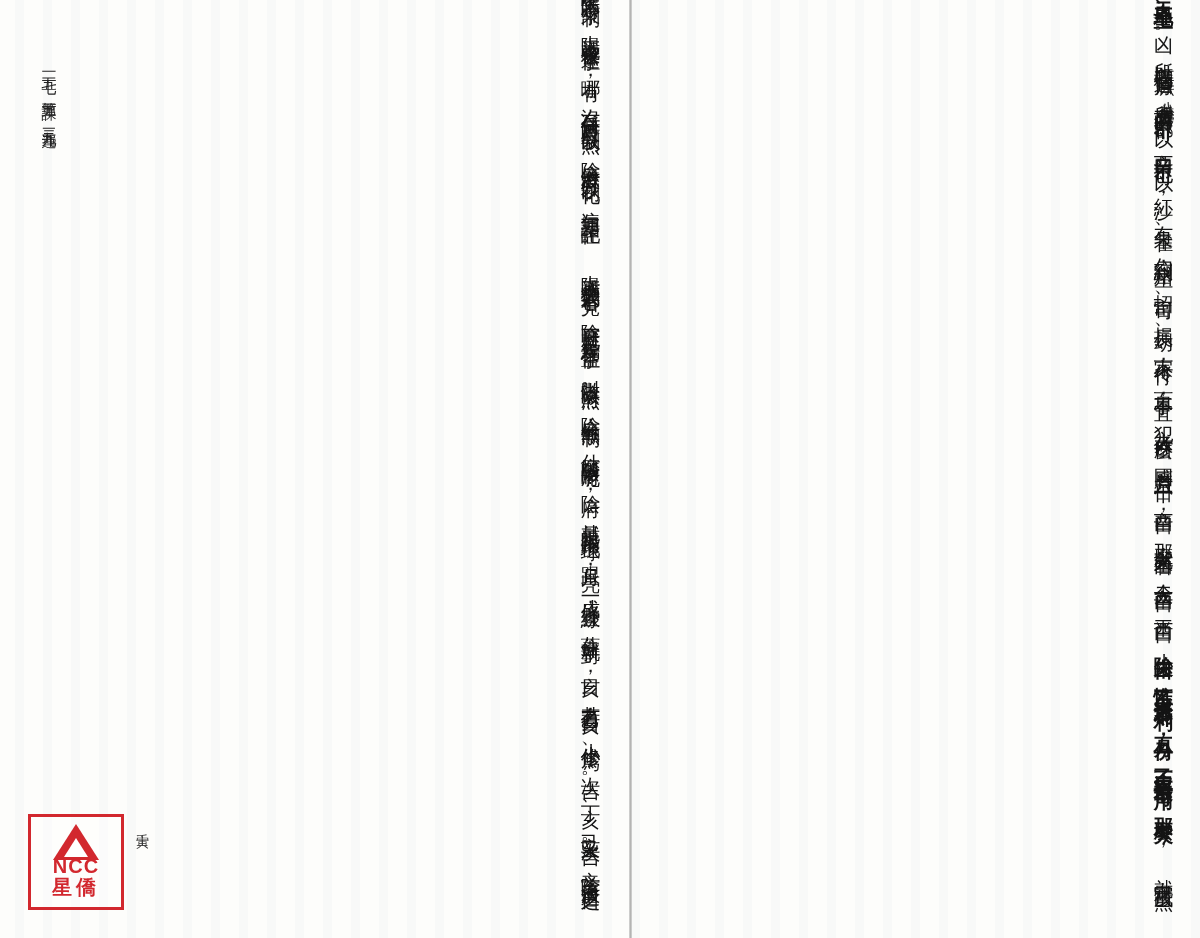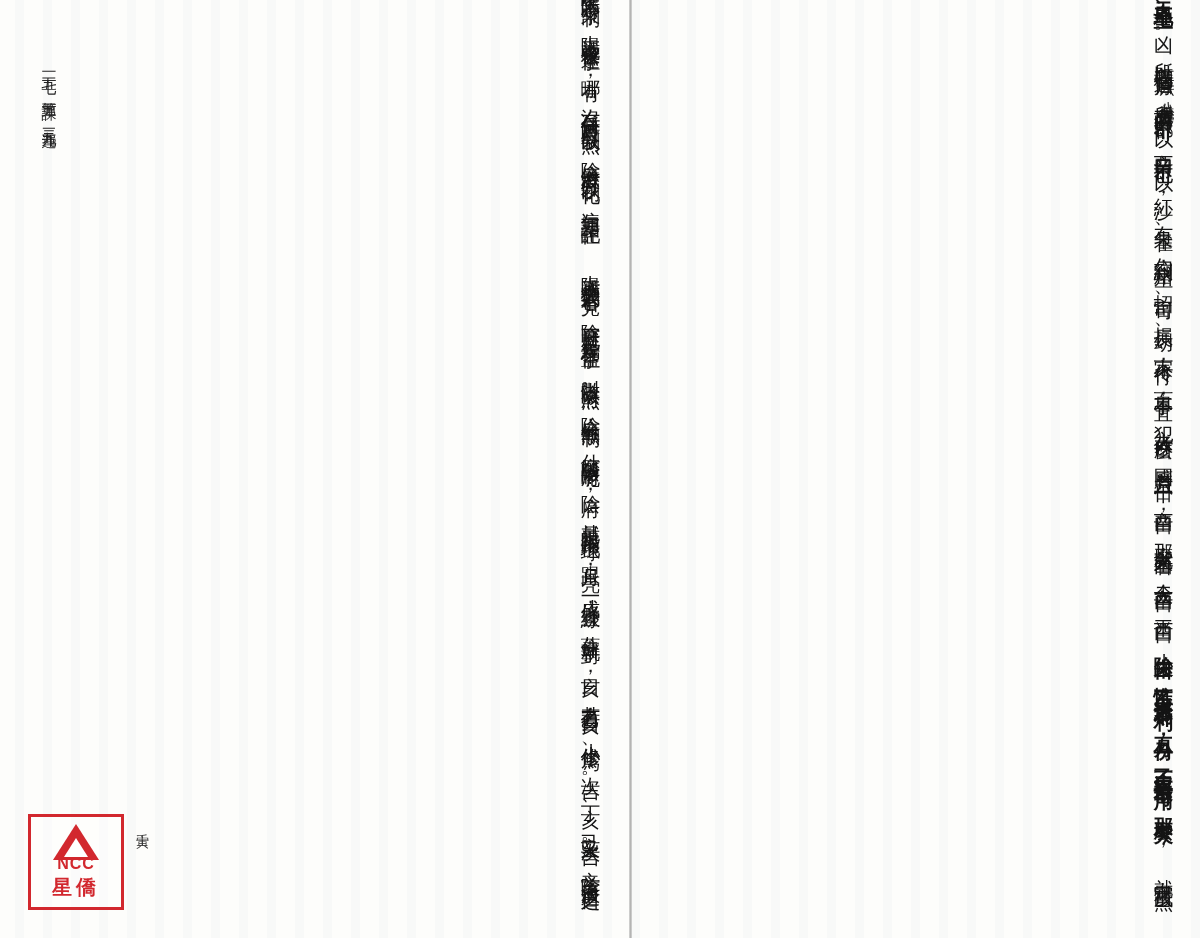--- a/index.html
+++ b/index.html
@@ -156,21 +156,21 @@
     border-right: 12px solid transparent;
     border-bottom: 19px solid #ffffff;
   }
   .stamp .ncc {
     position: absolute;
     top: 38px;
     left: 0;
     width: 100%;
     text-align: center;
     color: #d2282e;
-    font-size: 16px;
+    font-size: 20px;
     font-weight: bold;
     letter-spacing: 1px;
     font-family: "Liberation Sans", sans-serif;
   }
   .stamp .cn {
     position: absolute;
     bottom: 6px;
     left: 0;
     width: 100%;
     text-align: center;

